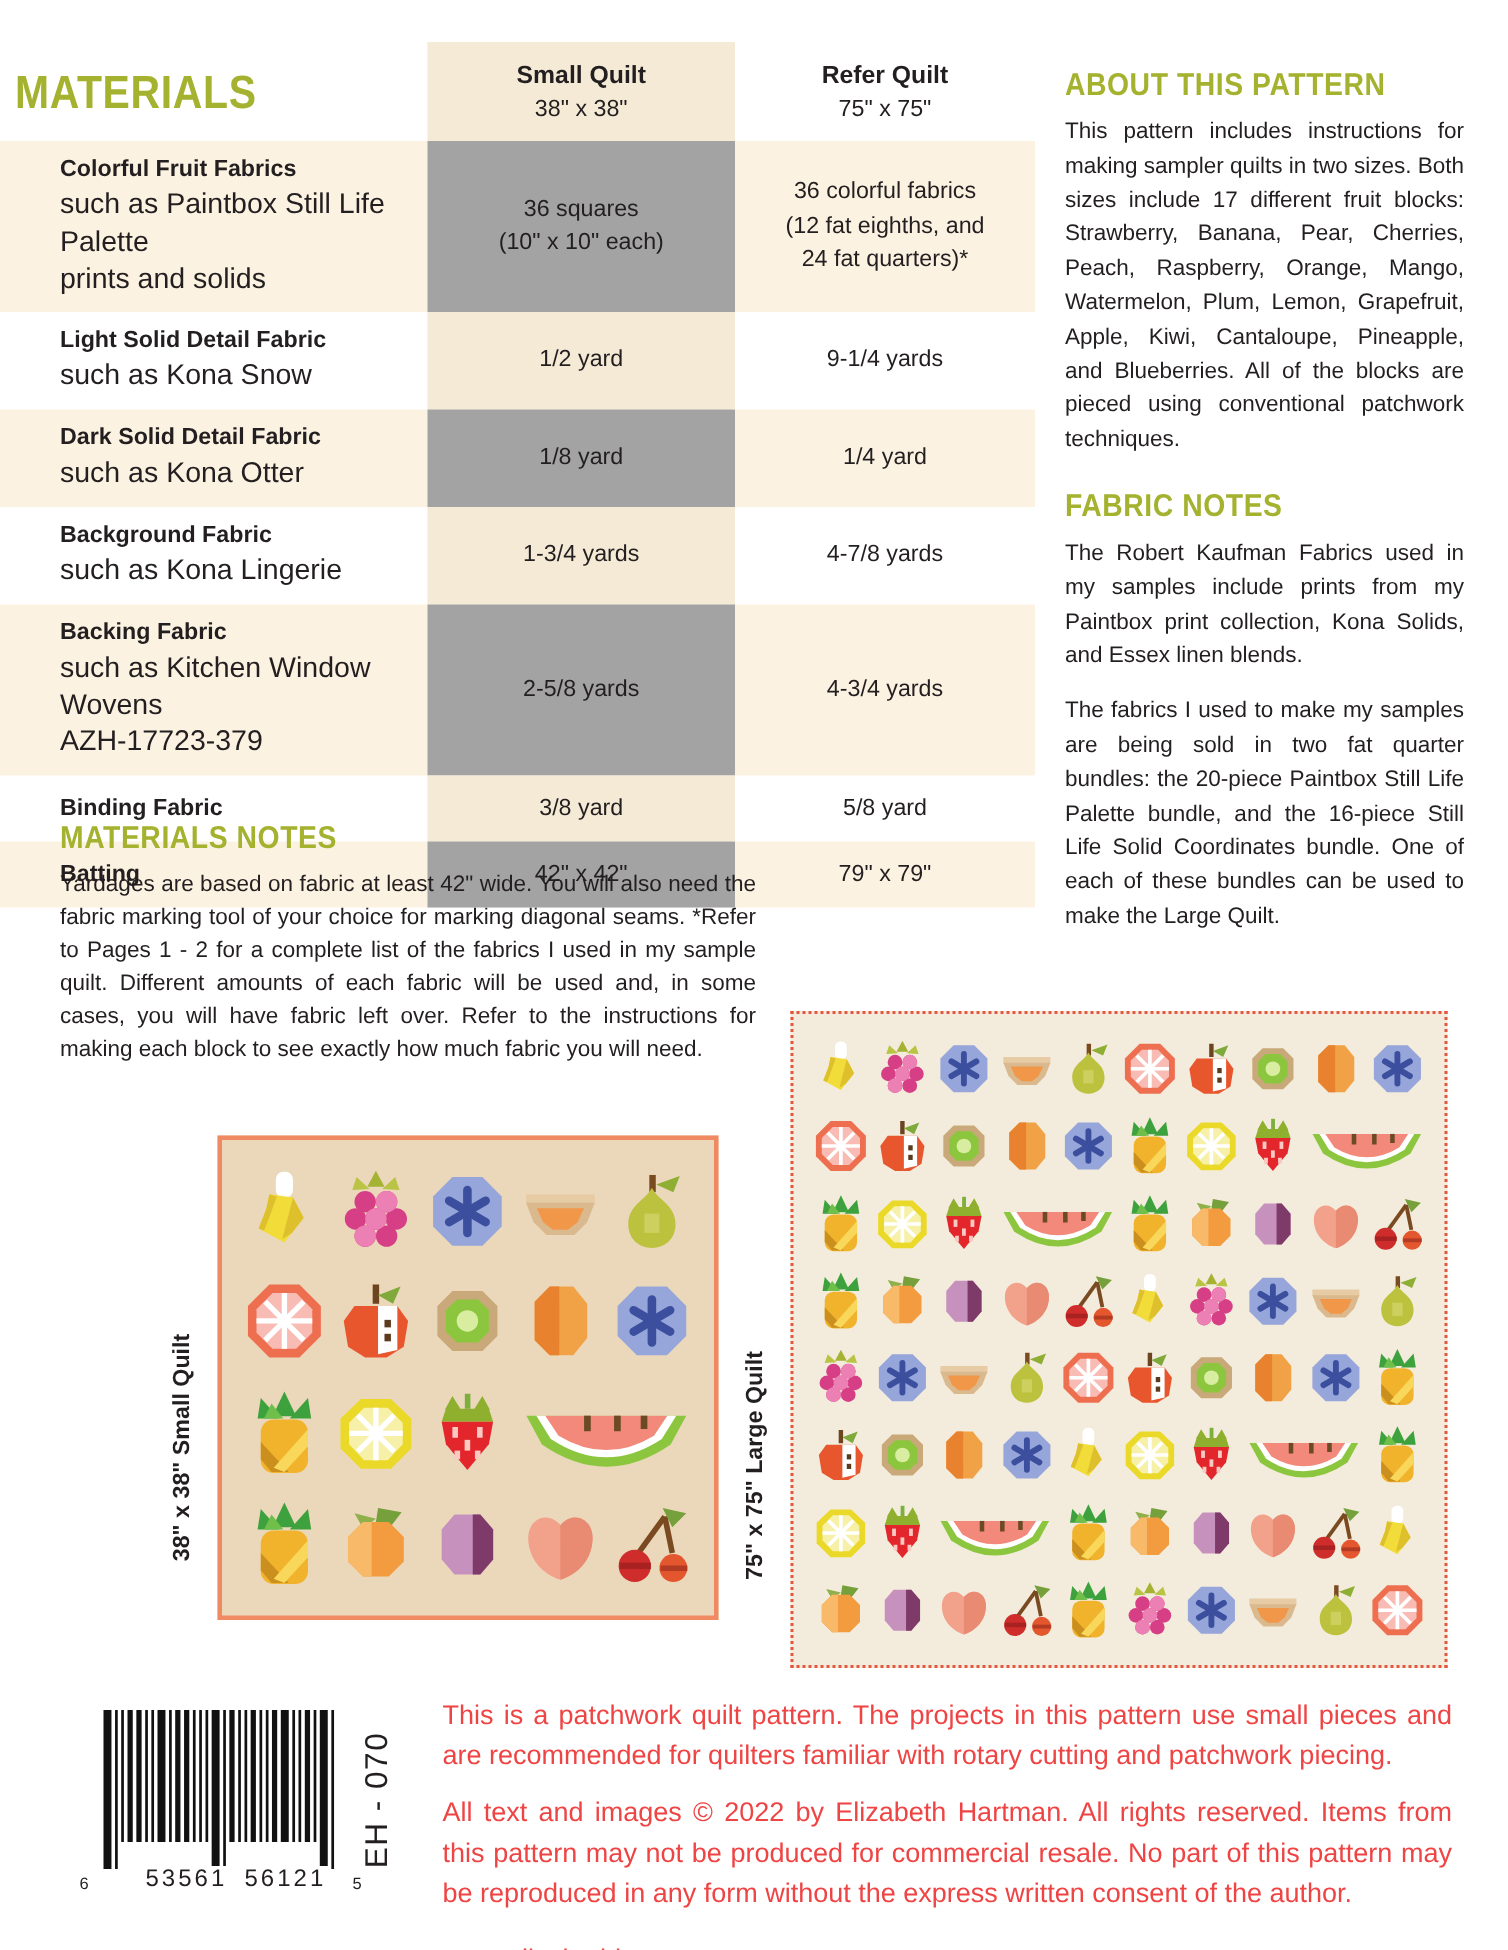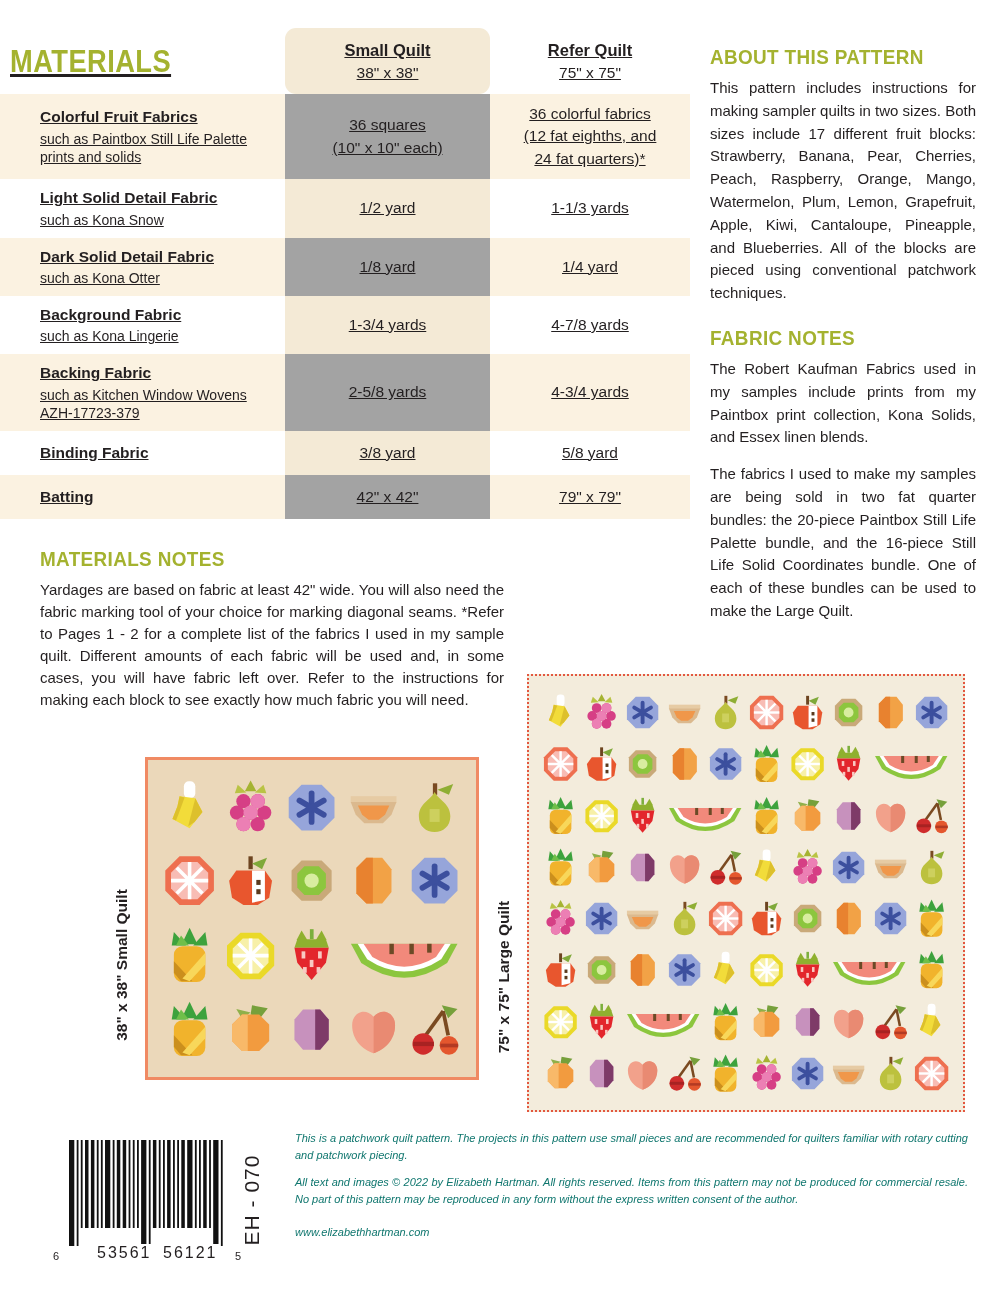--- a/index.html
+++ b/index.html
@@ -6,38 +6,38 @@
   .page{position:relative;width:1005px;height:1300px;background:#fff;overflow:hidden;
         font-family:"Liberation Sans",sans-serif;color:#231f20;}
 
   
   .h-main{font-size:31px;font-weight:700;color:#a4b22f;letter-spacing:.5px;
           transform:scaleX(.88);transform-origin:left top;line-height:1;}
   .h-sec{font-size:21px;font-weight:700;color:#a4b22f;letter-spacing:.4px;
          transform:scaleX(.9);transform-origin:left top;line-height:1;margin:0 0 10px 0;}
 
   
-  .mat-table{position:absolute;left:0;top:28px;width:690px;text-decoration:underline;}
+  .mat-table{position:absolute;left:0;top:28px;width:690px;}
   .t-head,.t-row{display:grid;grid-template-columns:285px 205px 200px;}
   .t-head{min-height:66px;}
   .t-head .cell{background:#fff;}
   .t-head .cell.mid{background:#f4ead6;}
   .h-titlecell{padding:8px 0 0 40px;}
-  .h-col{text-align:center;padding-top:11px;border-radius:11px;}
+  .h-col{text-align:center;padding-top:11px;}
   .h-col .b{font-weight:700;font-size:16.5px;}
   .h-col .s{font-size:15.5px;margin-top:4px;}
   .t-row{min-height:44px;}
   .t-row.cream{background:#fbf2e1;}
   .t-row.cream .cell.mid{background:#a3a3a3;}
   .t-row .cell.mid{background:#f4ead6;}
   .cell{padding:9px 10px;display:flex;flex-direction:column;justify-content:center;box-sizing:border-box;}
   .cell.name{padding-left:40px;align-items:flex-start;}
   .cell.val{align-items:center;text-align:center;font-size:15.5px;white-space:pre-line;line-height:1.45;}
   .fname{font-weight:700;font-size:15.5px;line-height:1.3;}
-  .fnote{font-size:14px;margin-top:2px;white-space:pre-line;line-height:1.3;}
+  .fnote{font-size:19px;margin-top:2px;white-space:pre-line;line-height:1.3;}
 
   
   .sidebar{position:absolute;left:710px;top:46px;width:266px;}
   .sidebar p{font-size:15px;line-height:1.52;text-align:justify;margin:0 0 14px 0;}
   .gap-top{margin-top:22px;}
 
   
   .mnotes{position:absolute;left:40px;top:548px;width:464px;}
   .mnotes p{font-size:15px;line-height:1.47;text-align:justify;margin:0;}
 
@@ -53,21 +53,21 @@
           transform:translate(-50%,-50%) rotate(-90deg);}
 
   
   .barcode{position:absolute;left:53px;top:1140px;width:195px;height:130px;}
   .barcode svg{position:absolute;left:14px;top:0;}
   .bc-d{position:absolute;font-size:16px;letter-spacing:2px;background:#fff;padding:0 2px;bottom:8px;}
   .bc-small{position:absolute;font-size:11px;bottom:8px;}
   .sku{position:absolute;left:252px;top:1200px;font-size:21px;letter-spacing:1px;
        transform:translate(-50%,-50%) rotate(-90deg);white-space:nowrap;}
   .fine{position:absolute;left:295px;top:1130px;width:673px;}
-  .fine p{font-size:11px;line-height:1.5;text-align:justify;margin:0 0 11px 0;color:#0f766e;font-style:italic;}
+  .fine p{font-size:18px;line-height:1.5;text-align:justify;margin:0 0 11px 0;color:#ef4444;}
   .fine .web{margin-top:17px;text-align:left;}
 </style>
 </head>
 <body>
 <div class="page">
 
   <div class="mat-table">
     <div class="t-head">
       <div class="cell h-titlecell">
         <div class="h-main">MATERIALS</div>
@@ -93,21 +93,21 @@
      <div class="cell val">36 colorful fabrics
 (12 fat eighths, and
 24 fat quarters)*</div>
         </div>
         <div class="t-row">
           <div class="cell name">
        <div class="fname">Light Solid Detail Fabric</div>
        <div class="fnote">such as Kona Snow</div>
      </div>
      <div class="cell mid val">1/2 yard</div>
-     <div class="cell val">1-1/3 yards</div>
+     <div class="cell val">9-1/4 yards</div>
         </div>
         <div class="t-row cream">
           <div class="cell name">
        <div class="fname">Dark Solid Detail Fabric</div>
        <div class="fnote">such as Kona Otter</div>
      </div>
      <div class="cell mid val">1/8 yard</div>
      <div class="cell val">1/4 yard</div>
         </div>
         <div class="t-row">

